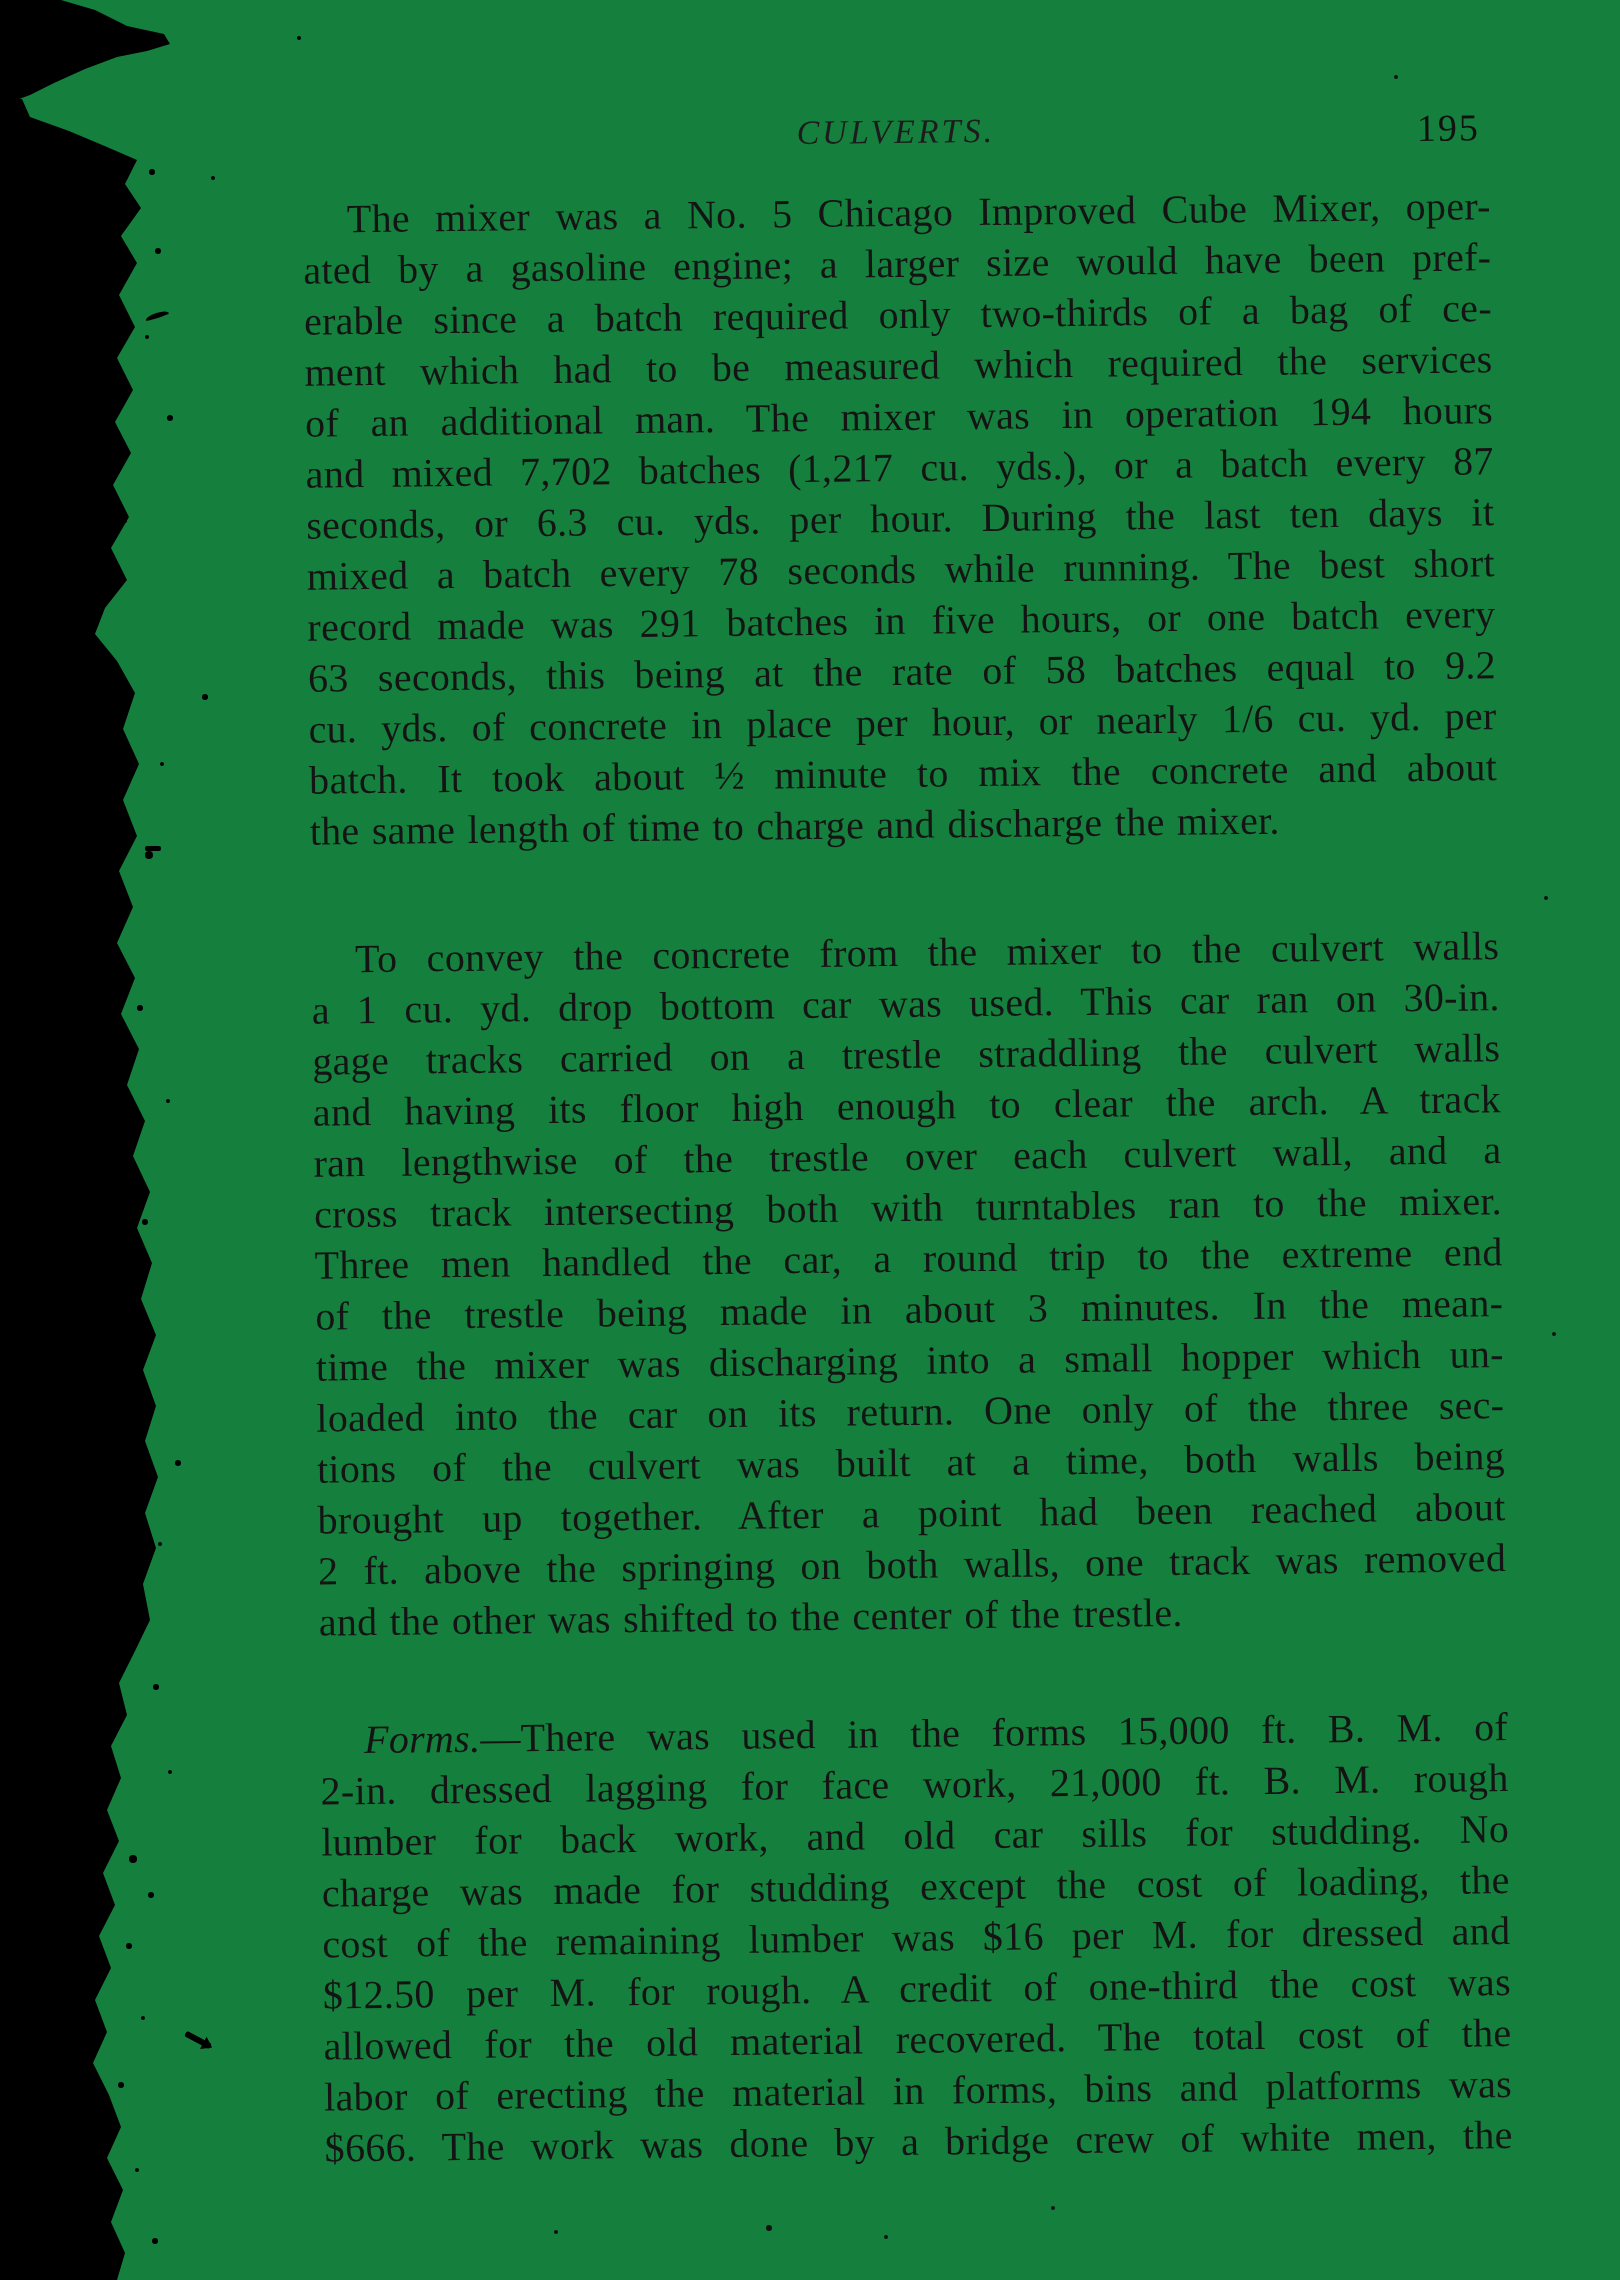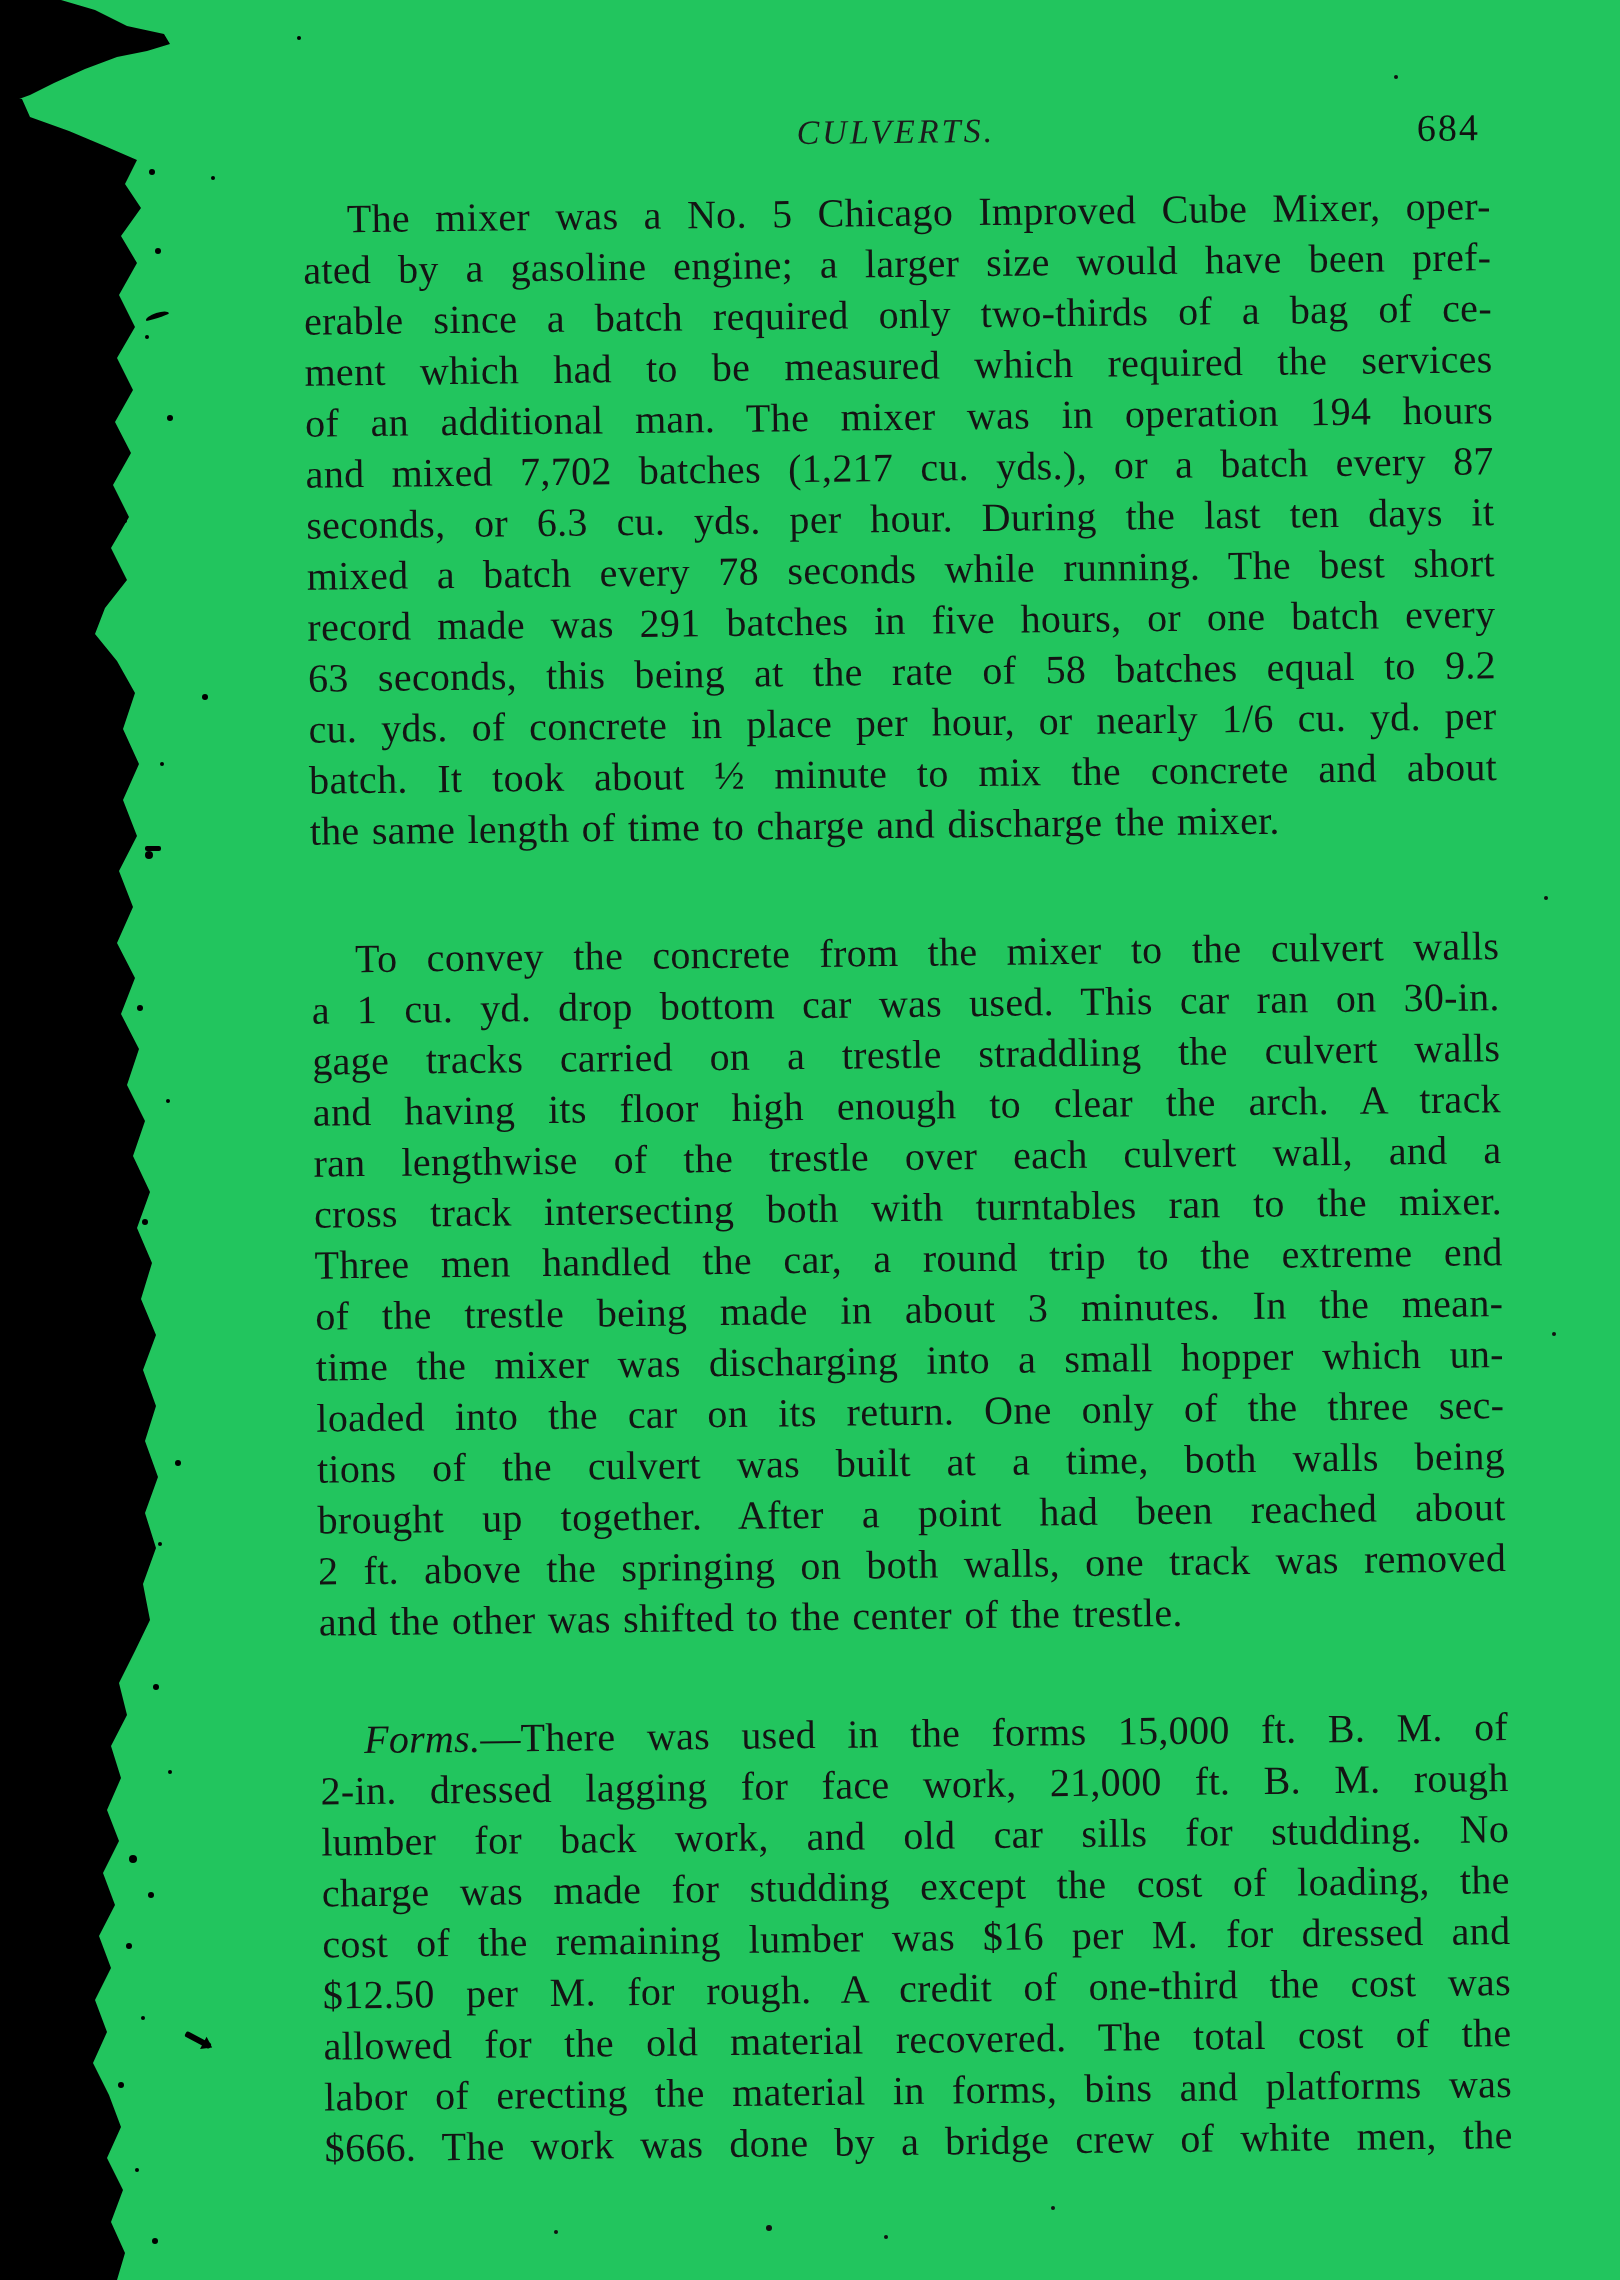--- a/index.html
+++ b/index.html
@@ -1,19 +1,19 @@
 <!DOCTYPE html>
 <html><head>
 <meta charset="utf-8">
 <style>
   html,body{margin:0;padding:0;background:#e8e8e6;}
   #screen{
     position:relative;
     width:1621px;height:2280px;
-    background:#22c55e;
+    background:#15803d;
     overflow:hidden;
     font-family:"Liberation Serif", serif;
     color:#141414;
   }
   
   .artifact{position:absolute;background:#000;}
   .artifact.corner{
     left:0;top:0;width:178px;height:111px;
     clip-path:polygon(0px 0px,61px 0px,95px 10px,127px 26px,164px 34px,170px 44px,147px 51px,117px 57px,85px 69px,54px 83px,30px 95px,8px 103px,0px 97px);
   }
@@ -85,21 +85,21 @@
   <div class="artifact corner"></div>
   <div class="artifact strip"></div>
   <div class="speckles"></div>
   <div class="ink-mark mark-tilde"></div>
   <div class="ink-mark mark-dash"></div>
   <div class="ink-mark mark-arrow"></div>
 
   <div class="content">
     <div class="header">
       <span class="running-head">CULVERTS.</span>
-      <span class="page-number">684</span>
+      <span class="page-number">195</span>
     </div>
     <div class="body">
         <div class="paragraph">
           <div class="line first">The mixer was a No. 5 Chicago Improved Cube Mixer, oper-</div>
           <div class="line">ated by a gasoline engine; a larger size would have been pref-</div>
           <div class="line">erable since a batch required only two-thirds of a bag of ce-</div>
           <div class="line">ment which had to be measured which required the services</div>
           <div class="line">of an additional man.  The mixer was in operation 194 hours</div>
           <div class="line">and mixed 7,702 batches (1,217 cu. yds.), or a batch every 87</div>
           <div class="line">seconds, or 6.3 cu. yds. per hour.  During the last ten days it</div>

